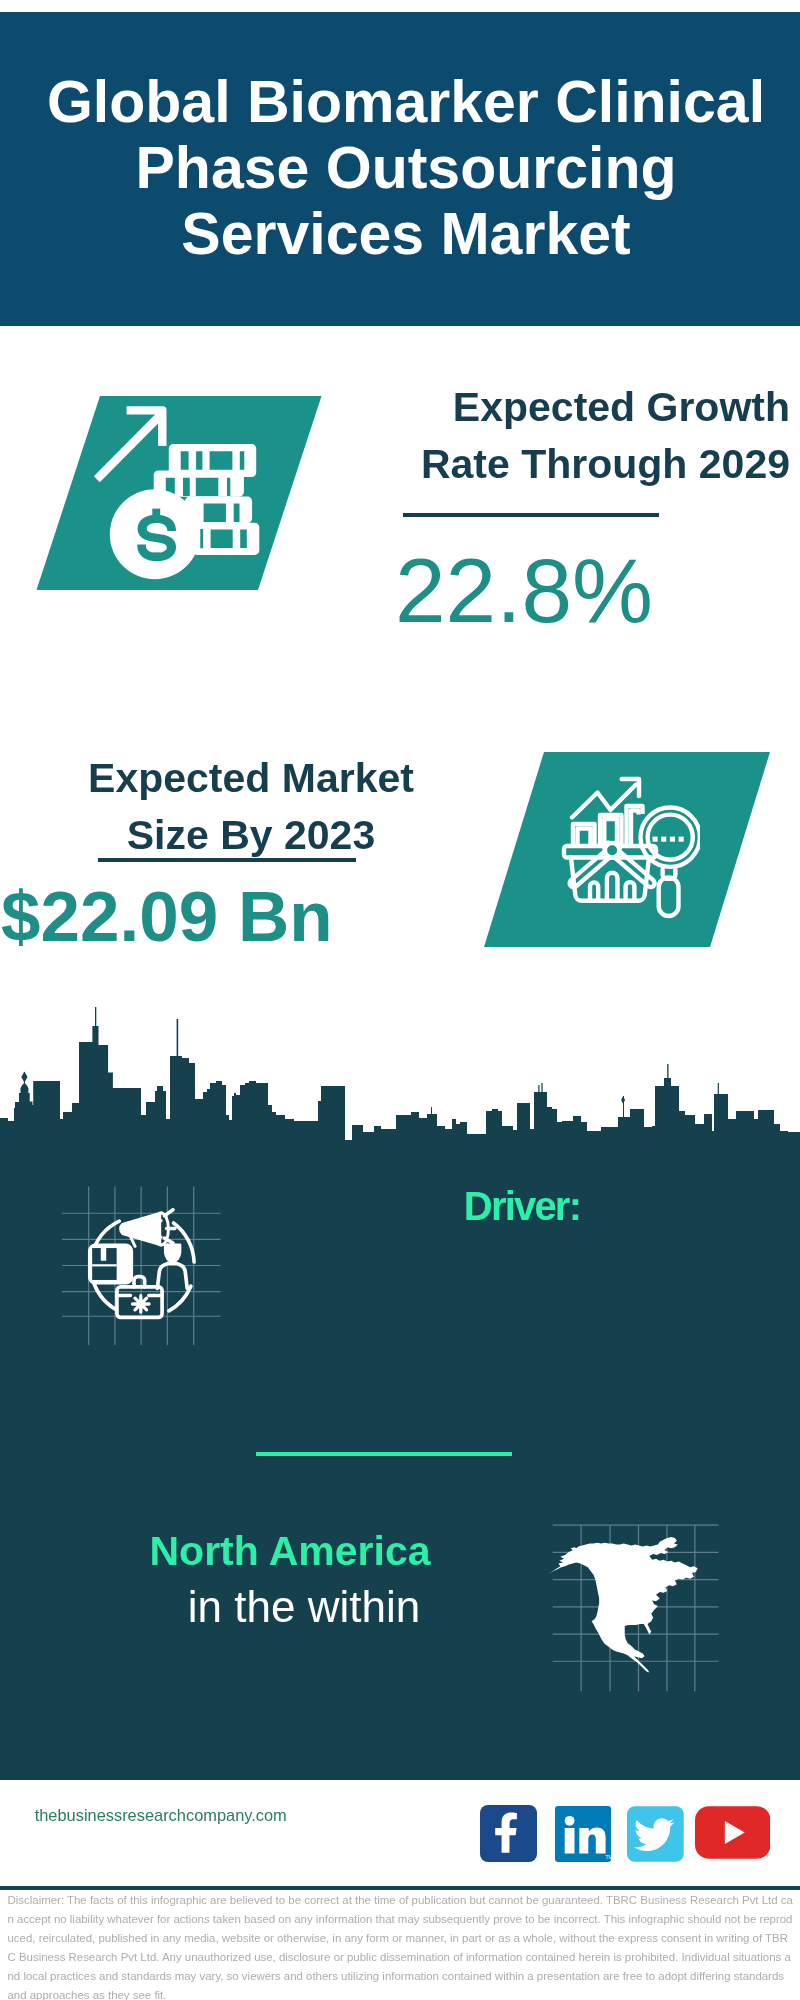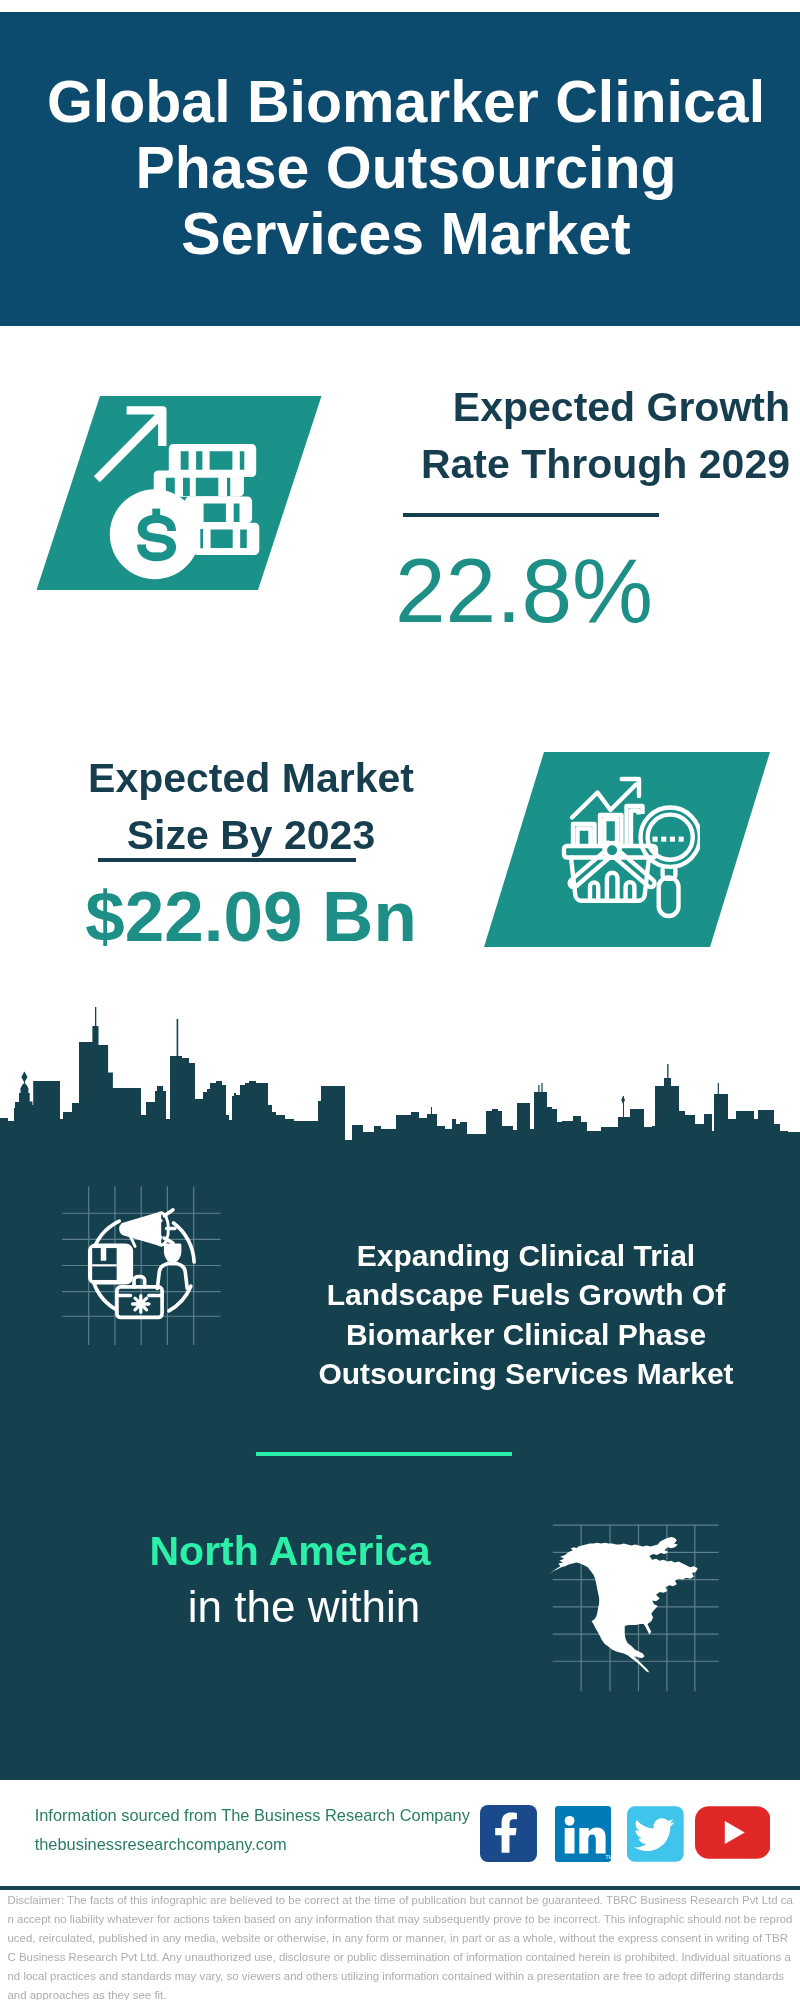--- a/index.html
+++ b/index.html
@@ -24,21 +24,21 @@
   .eg-title{position:absolute;left:290px;top:379px;width:500px;text-align:right;
      color:#173E4F;font-size:41px;line-height:56.5px;font-weight:bold;}
   .divider{position:absolute;background:#173E4F;}
   .d1{left:403px;top:513px;width:256px;height:3.6px;}
   .eg-value{position:absolute;left:274px;top:541px;width:500px;text-align:center;
      color:#1D8F87;font-size:91px;line-height:100px;font-weight:normal;}
 
   .ms-title{position:absolute;left:1px;top:726px;width:500px;text-align:center;
      color:#173E4F;font-size:41px;line-height:56.5px;font-weight:bold;margin-top:24px;}
   .d2{left:98px;top:857.8px;width:258px;height:4px;}
-  .ms-value{position:absolute;left:1px;top:877px;width:500px;text-align:center;
+  .ms-value{position:absolute;left:1px;top:877px;width:500px;
      color:#1D8F87;font-size:71px;line-height:80px;font-weight:bold;}
 
   
   .dark{position:absolute;left:0;top:1140px;width:800px;height:640px;background:#15404E;}
   .skyline{position:absolute;left:0;top:1000px;width:800px;height:150px;display:block;}
   .icon-driver{position:absolute;left:62px;top:1186px;width:170px;height:170px;}
 
   .driver-label{position:absolute;left:272px;top:1184px;width:500px;text-align:center;
      color:#2CEFA8;font-size:40px;line-height:44px;font-weight:bold;letter-spacing:-1.8px;}
   .driver-text{position:absolute;left:276px;top:1236px;width:500px;text-align:center;
@@ -193,43 +193,37 @@
         <path d="M64.1 110.4 h41.4 a4 4 0 0 1 4 4 v25.4 a4 4 0 0 1 -4 4 h-41.4 a4 4 0 0 1 -4 -4 v-25.4 a4 4 0 0 1 4 -4 z"></path>
         <path d="M78.8 110.4 v-7.2 a4 4 0 0 1 4 -4 h3.6 a4 4 0 0 1 4 4 v7.2"></path>
         <path d="M60.1 119.8 h14.8 M95.0 119.8 h14.5"></path>
         <g stroke-width="3.6" stroke-linecap="round">
           <path d="M88.20 129.10 L95.20 129.10 M87.61 130.51 L92.56 135.46 M86.20 131.10 L86.20 138.10 M84.79 130.51 L79.84 135.46 M84.20 129.10 L77.20 129.10 M84.79 127.69 L79.84 122.74 M86.20 127.10 L86.20 120.10 M87.61 127.69 L92.56 122.74"></path>
         </g>
       </g>
     </g>
   </svg>
 
-  <div class="driver-text">
-    <div>Expanding Clinical Trial</div>
-    <div>Landscape Fuels Growth Of</div>
-    <div>Biomarker Clinical Phase</div>
-    <div>Outsourcing Services Market</div>
-  </div>
+  <div class="driver-label">Driver:</div>
   <div class="divider d3"></div>
 
   <div class="na-title">North America</div>
   <div class="na-text">
     <div>in the within</div>
   </div>
 
   <svg class="map-wrap" viewBox="0 0 190 180">
     <g stroke="#5E7E8C" stroke-width="1.3" fill="none">
       <path d="M35 2 V178 M65.5 2 V178 M95.5 2 V178 M125.5 2 V178 M155 2 V178"></path>
       <path d="M5 2.5 H180 M5 31.2 H180 M5 60 H180 M5 88.8 H180 M5 117.5 H180 M5 146.2 H180"></path>
     </g>
     <path fill="#ffffff" d="M1.0 54.0 L8.0 49.0 L13.0 46.0 L11.0 43.0 L16.0 42.0 L12.0 40.0 L17.0 38.0 L13.0 36.0 L18.0 34.0 L22.0 31.0 L26.0 29.0 L24.0 27.0 L28.0 26.0 L30.0 27.0 L32.0 25.0 L36.0 24.0 L40.0 23.0 L44.0 22.0 L48.0 22.0 L52.0 21.0 L56.0 22.0 L60.0 21.0 L64.0 22.0 L68.0 22.0 L72.0 23.0 L76.0 23.0 L80.0 22.0 L84.0 23.0 L88.0 24.0 L92.0 23.0 L96.0 24.0 L100.0 25.0 L104.0 24.0 L108.0 25.0 L112.0 24.0 L116.0 23.0 L118.0 20.0 L122.0 18.0 L126.0 16.0 L130.0 15.0 L134.0 16.0 L136.0 19.0 L133.0 22.0 L137.0 23.0 L134.0 26.0 L130.0 27.0 L126.0 26.0 L123.0 29.0 L127.0 31.0 L123.0 33.0 L119.0 32.0 L115.0 34.0 L111.0 33.0 L107.0 35.0 L110.0 39.0 L114.0 38.0 L118.0 40.0 L122.0 39.0 L126.0 41.0 L130.0 40.0 L134.0 42.0 L138.0 41.0 L142.0 43.0 L146.0 45.0 L150.0 47.0 L154.0 46.0 L158.0 48.0 L156.0 52.0 L152.0 53.0 L154.0 57.0 L150.0 59.0 L146.0 58.0 L142.0 60.0 L138.0 59.0 L134.0 61.0 L136.0 65.0 L132.0 67.0 L128.0 66.0 L124.0 68.0 L126.0 72.0 L122.0 74.0 L118.0 73.0 L114.0 76.0 L118.0 80.0 L114.0 83.0 L110.0 82.0 L112.0 86.0 L116.0 88.0 L112.0 92.0 L109.0 96.0 L111.0 100.0 L109.0 104.0 L105.0 107.0 L107.0 111.0 L109.0 115.0 L107.0 118.0 L105.0 114.0 L103.0 110.0 L101.0 107.0 L97.0 107.0 L93.0 108.0 L89.0 108.0 L85.0 108.0 L81.0 109.0 L81.0 113.0 L81.0 118.0 L82.0 123.0 L84.0 127.0 L88.0 130.0 L92.0 134.0 L96.0 136.0 L100.0 138.0 L102.0 141.0 L99.0 143.0 L95.0 142.0 L91.0 141.0 L94.0 144.0 L97.0 147.0 L101.0 151.0 L105.0 155.0 L107.0 158.0 L104.0 157.0 L100.0 153.0 L96.0 149.0 L92.0 146.0 L88.0 143.0 L84.0 140.0 L80.0 138.0 L76.0 137.0 L72.0 136.0 L68.0 134.0 L64.0 131.0 L60.0 128.0 L57.0 124.0 L55.0 120.0 L53.0 116.0 L50.0 111.0 L48.0 107.0 L46.0 104.0 L49.0 102.0 L51.0 99.0 L52.0 95.0 L53.0 90.0 L54.0 85.0 L54.0 80.0 L53.0 75.0 L52.0 70.0 L51.0 65.0 L50.0 60.0 L48.0 55.0 L45.0 51.0 L42.0 47.0 L38.0 45.0 L34.0 43.0 L30.0 42.0 L26.0 43.0 L22.0 44.0 L18.0 46.0 L14.0 47.0 L10.0 49.0 L6.0 51.0 Z"></path>
   </svg>
 
   <div class="src">
-    <div>Information sourced from The Business Research Company</div>
     <div>thebusinessresearchcompany.com</div>
   </div>
 
   <svg class="social" style="left:480px;top:1805px;width:57px;height:57px;" viewBox="0 0 57 57">
     <rect x="0" y="0" width="57" height="57" rx="8" fill="#1A4A8B"></rect>
     <path fill="#ffffff" d="M35.6 30.2 l1.0 -7.3 h-7.0 v-4.8 c0 -2.0 1.0 -3.9 4.1 -3.9 h3.2 v-6.2 s-2.9 -0.5 -5.7 -0.5 c-5.8 0 -9.6 3.5 -9.6 9.9 v5.5 h-6.4 v7.3 h6.4 v17.6 h7.9 v-17.6 z"></path>
   </svg>
   <svg class="social" style="left:555.4px;top:1805.5px;width:56px;height:56px;" viewBox="0 0 56 56">
     <rect x="0" y="0" width="56" height="56" rx="3" fill="#007BB7"></rect>
     <circle cx="14.6" cy="14.8" r="4.9" fill="#ffffff"></circle>

